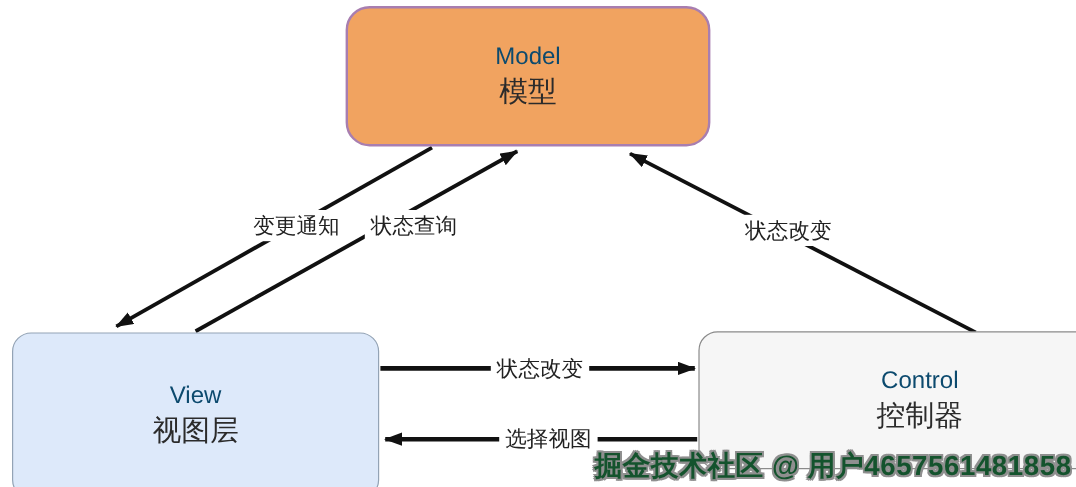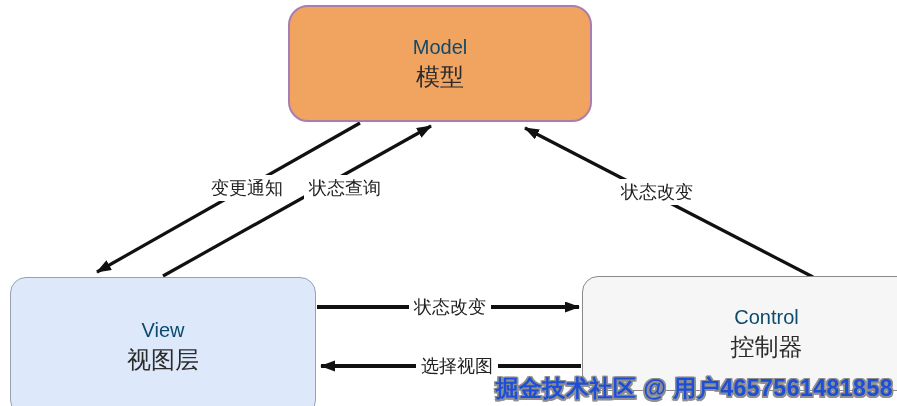--- a/index.html
+++ b/index.html
@@ -80,21 +80,21 @@
   .lbl-state-change { left: 657px; top: 192px; }
   .lbl-user-action  { left: 450px; top: 307px; }
   .lbl-select-view  { left: 457px; top: 366px; }
   .watermark {
     position: absolute;
     right: 4px;
     bottom: 2px;
     font-size: 23px;
     font-weight: 600;
     letter-spacing: 0.5px;
-    color: #1d4ed8;
+    color: #14532d;
     white-space: nowrap;
     text-shadow:
       -1.5px -1.5px 0 #8f8f8f,
        1.5px -1.5px 0 #8f8f8f,
       -1.5px  1.5px 0 #8f8f8f,
        1.5px  1.5px 0 #8f8f8f,
        0 -1.5px 0 #8f8f8f,
        0  1.5px 0 #8f8f8f,
       -1.5px 0 0 #8f8f8f,
        1.5px 0 0 #8f8f8f;

